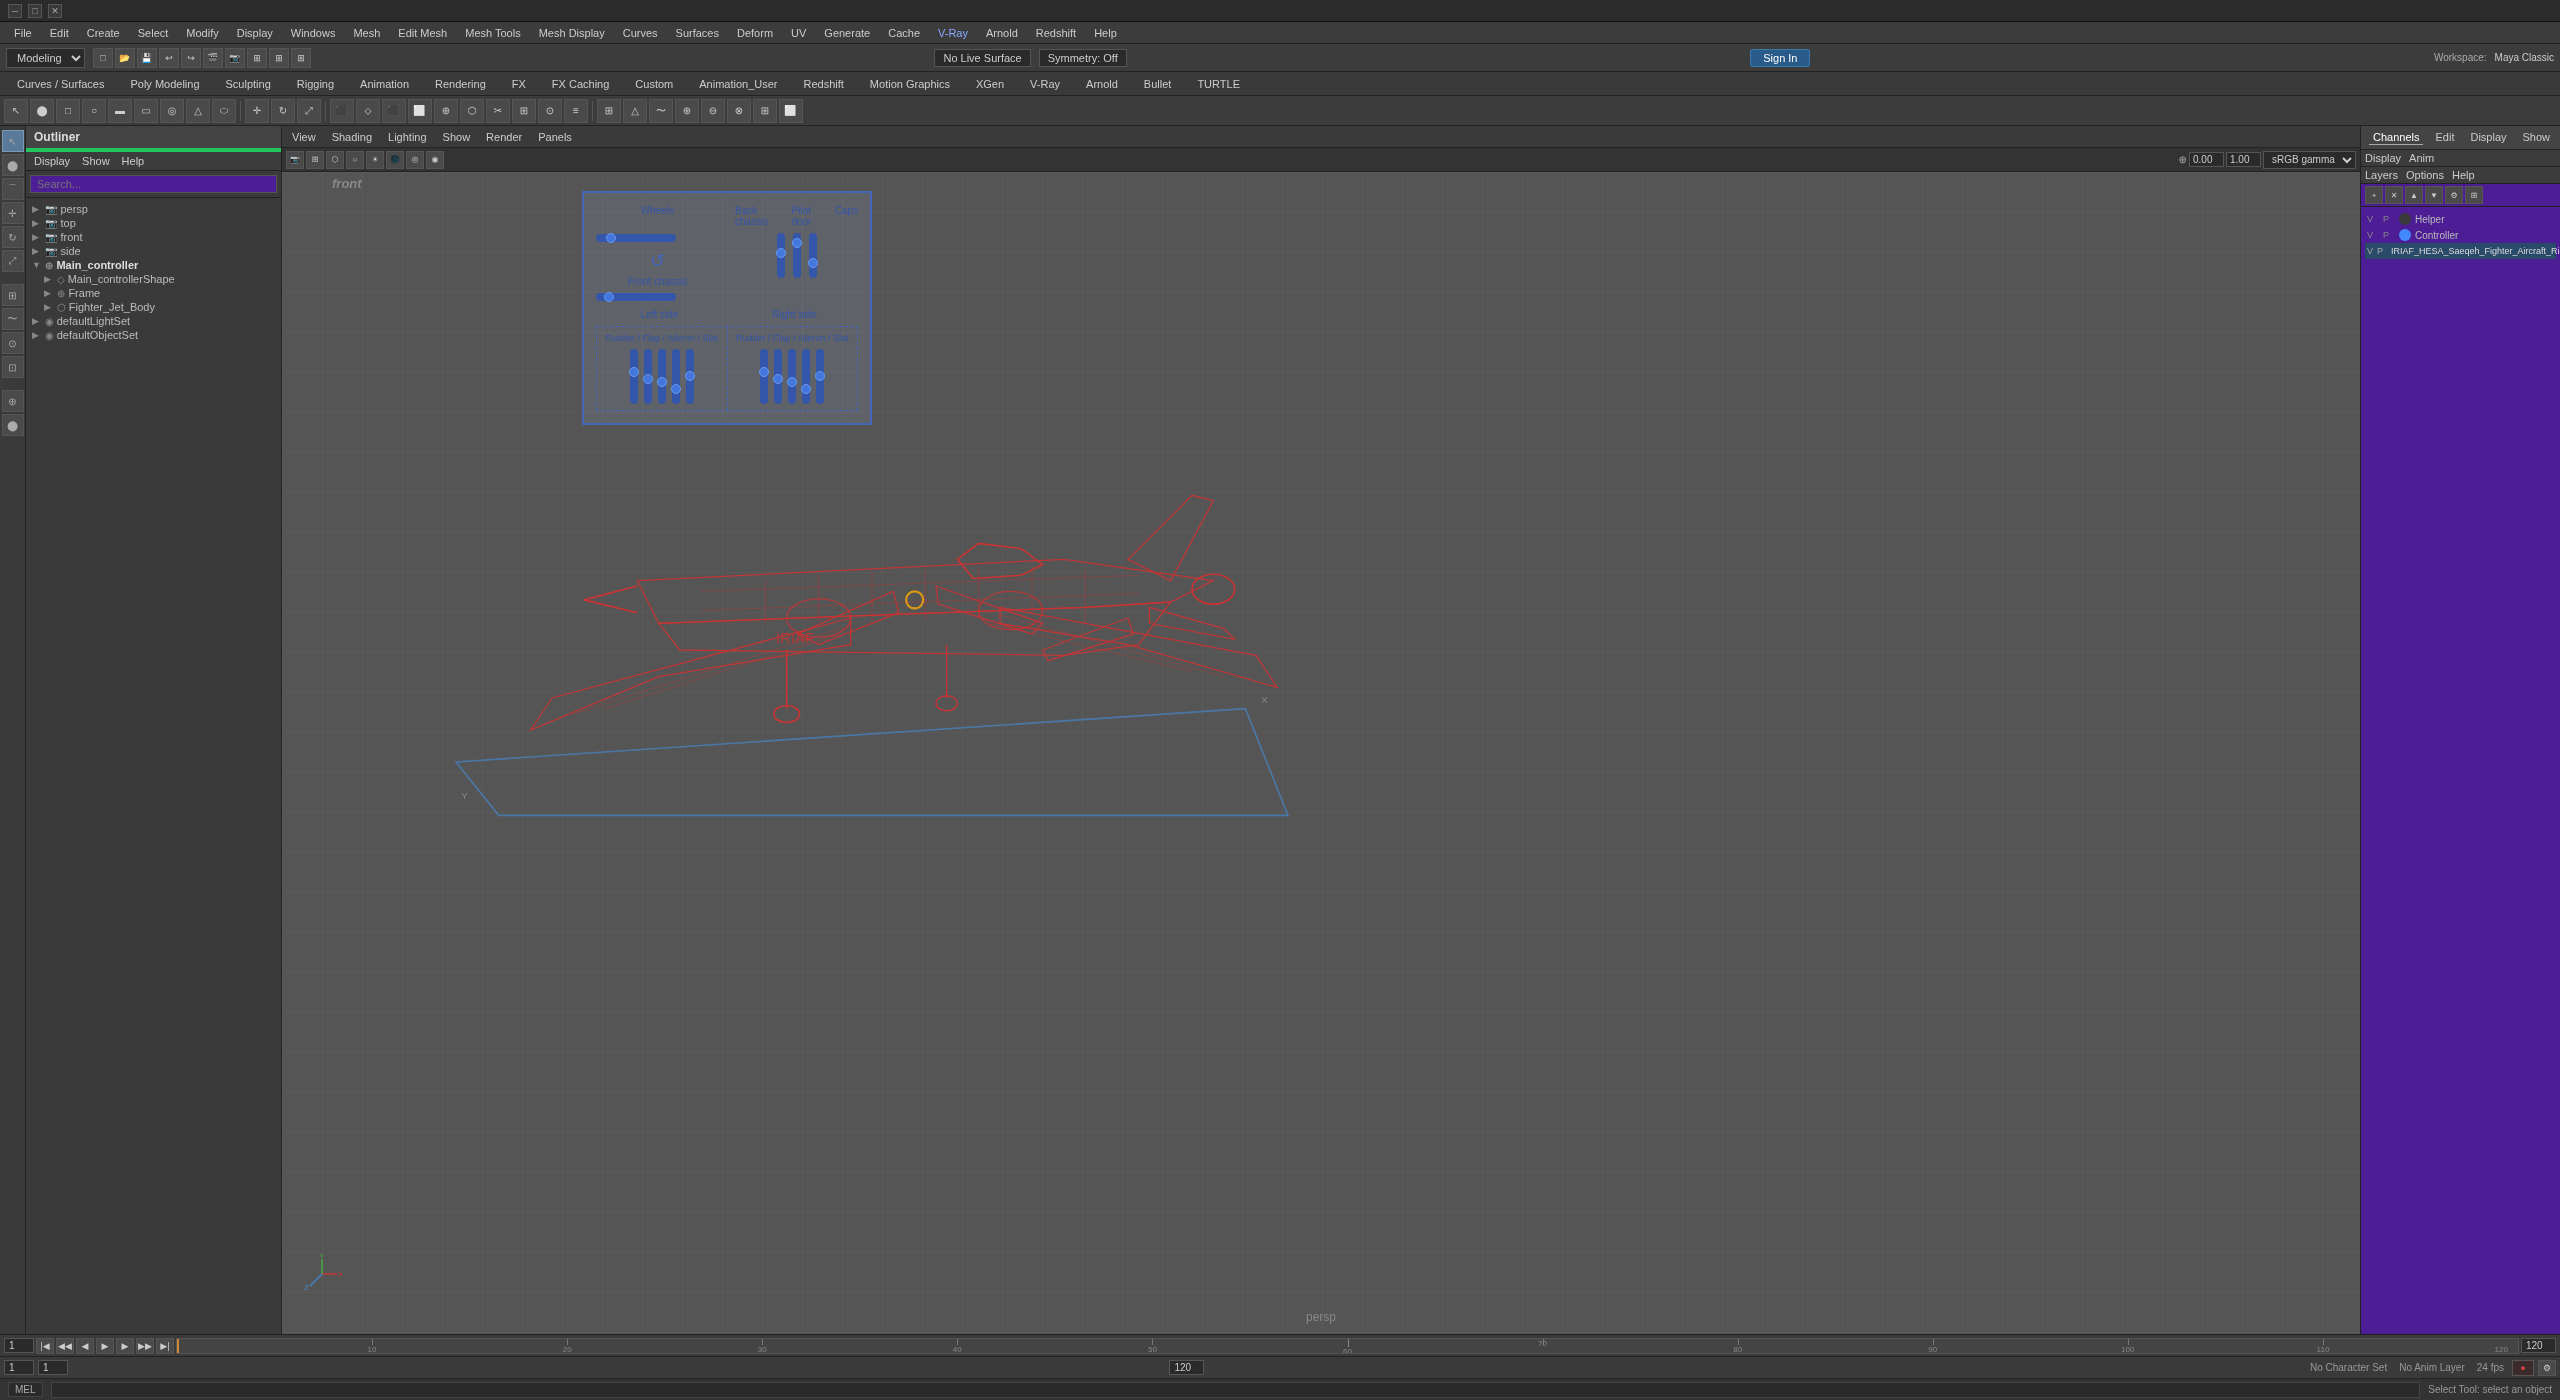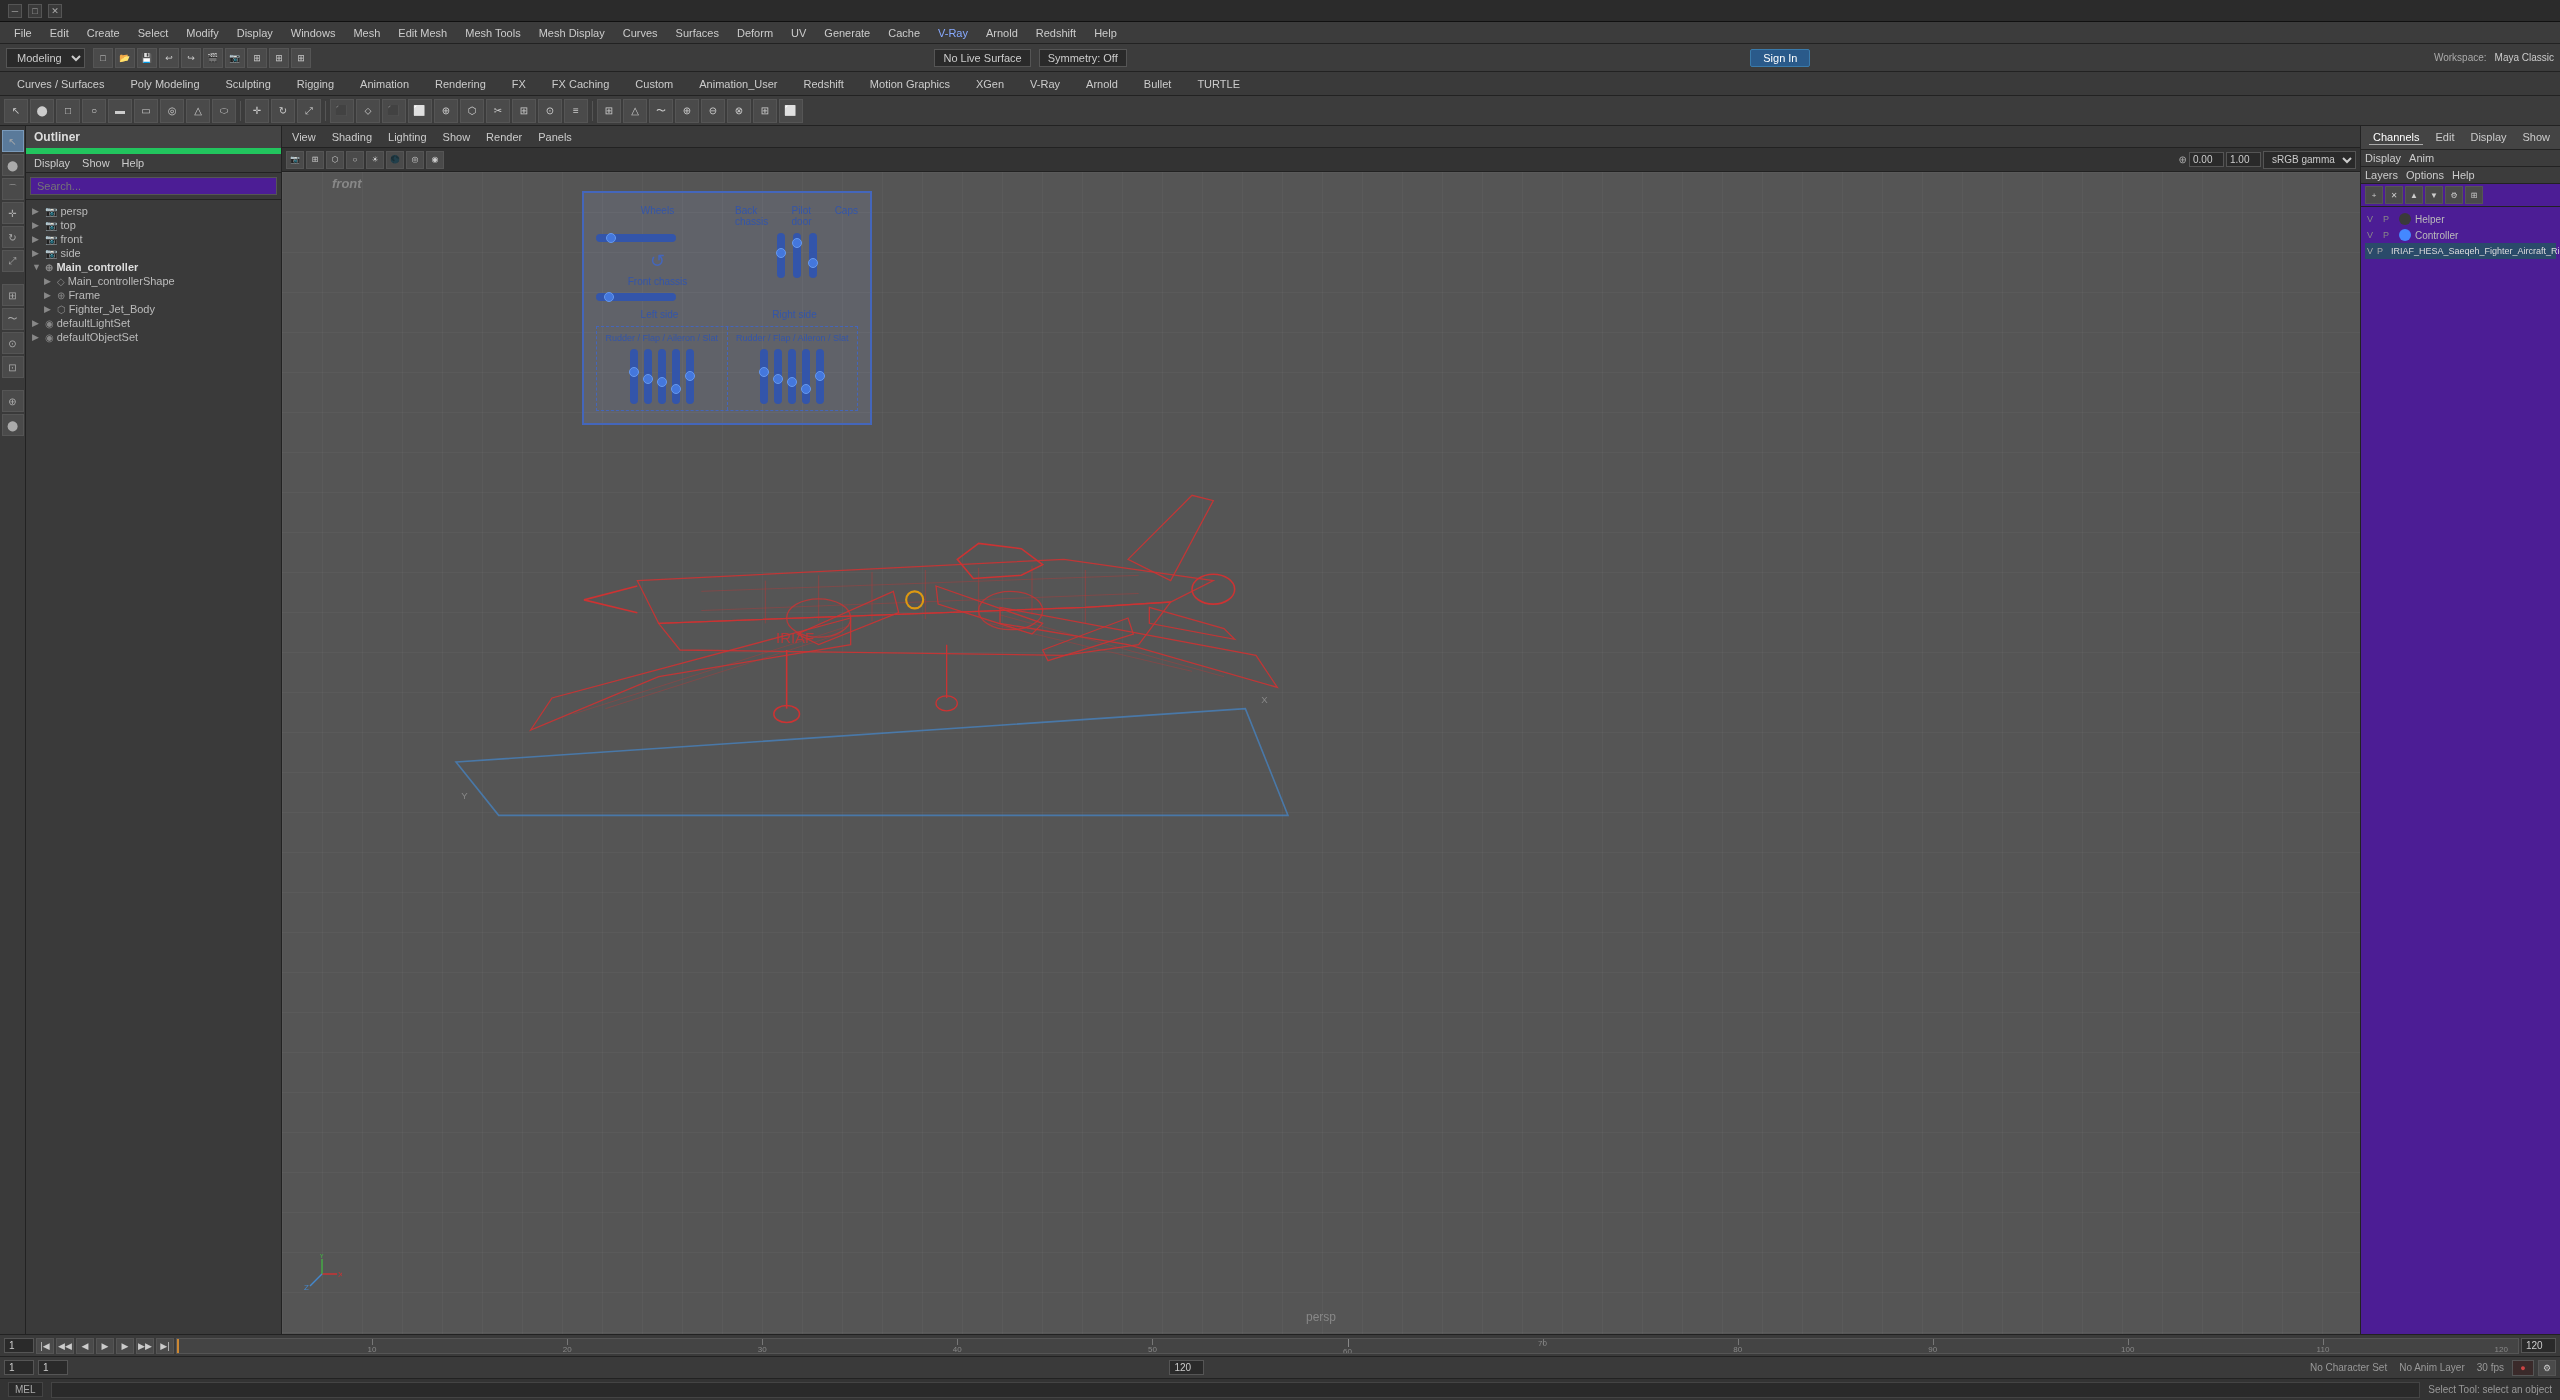--- a/index.html
+++ b/index.html
@@ -166,21 +166,21 @@
       border-right: 1px solid #222;
       display: flex;
       flex-direction: column;
     }
     #outliner-header {
       background: #444;
       padding: 4px 8px;
       font-weight: bold;
       font-size: 12px;
       color: #ddd;
-      border-bottom: 6px solid #22c55e;
+      border-bottom: 4px solid #22c55e;
     }
     #outliner-menu {
       display: flex;
       gap: 4px;
       padding: 2px 4px;
       background: #3c3c3c;
       border-bottom: 1px solid #222;
     }
     .outliner-menu-item { font-size: 11px; color: #ccc; cursor: pointer; padding: 1px 4px; }
     #outliner-search {
@@ -936,21 +936,21 @@
   <input type="text" value="1" class="bc-field" style="width: 30px;">
   <input type="text" value="1" class="bc-field" style="width: 30px;">
   <div style="flex:1;"></div>
   <input type="text" value="120" class="bc-field" style="width: 35px;">
   <div style="flex:1;"></div>
 
   <span style="font-size:10px;color:#999;padding:0 4px;">No Character Set</span>
 
   <span style="font-size:10px;color:#999;padding:0 4px;">No Anim Layer</span>
 
-  <span style="font-size:10px;color:#999;padding:0 4px;">30 fps</span>
+  <span style="font-size:10px;color:#999;padding:0 4px;">24 fps</span>
 
   <div class="bc-btn" style="width:22px;background:#3a2a2a;color:#cc4444;">●</div>
   <div class="bc-btn">⚙</div>
 </div>
 
 <div id="mel-bar">
   <span style="font-size:10px;color:#aaa;background:#2a2a2a;padding:1px 6px;border:1px solid #444;">MEL</span>
   <input type="text" id="mel-input" placeholder="" style="">
   <span style="font-size:10px;color:#999;">Select Tool: select an object</span>
 </div>

